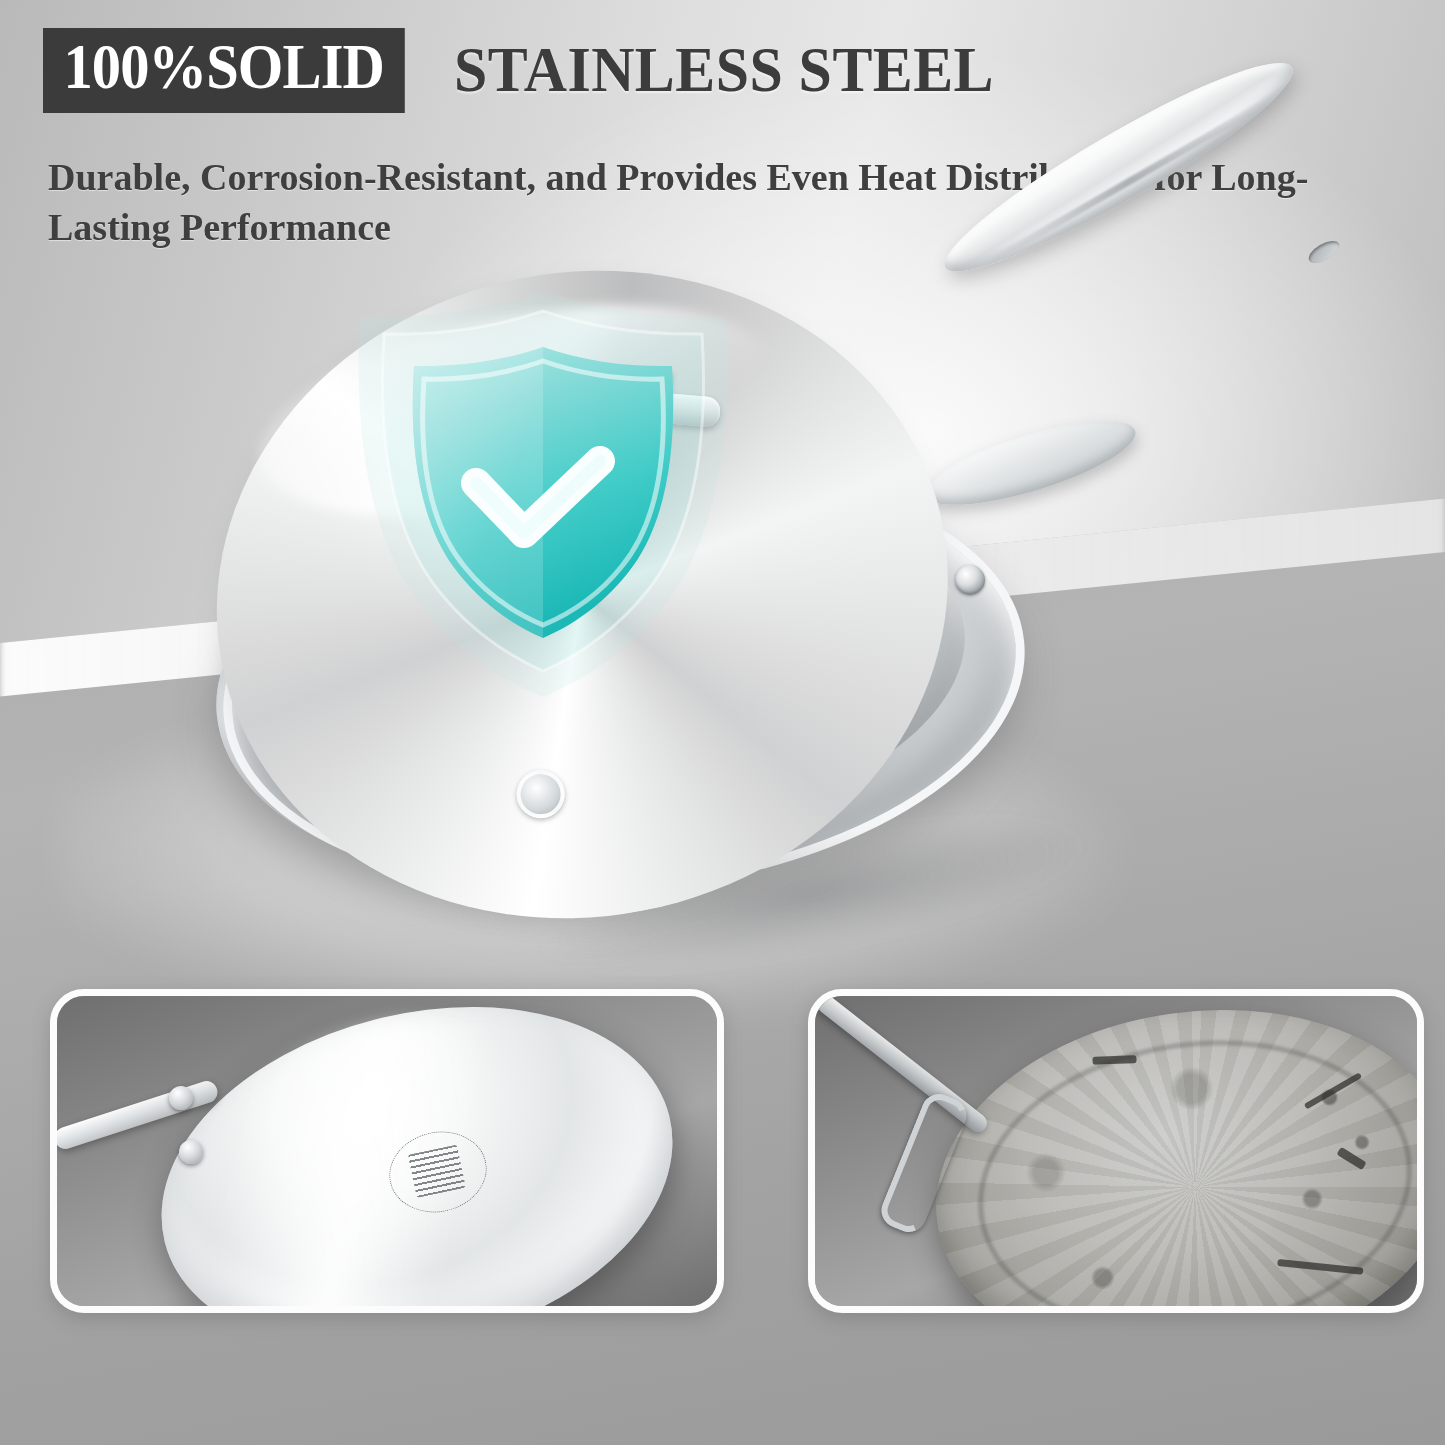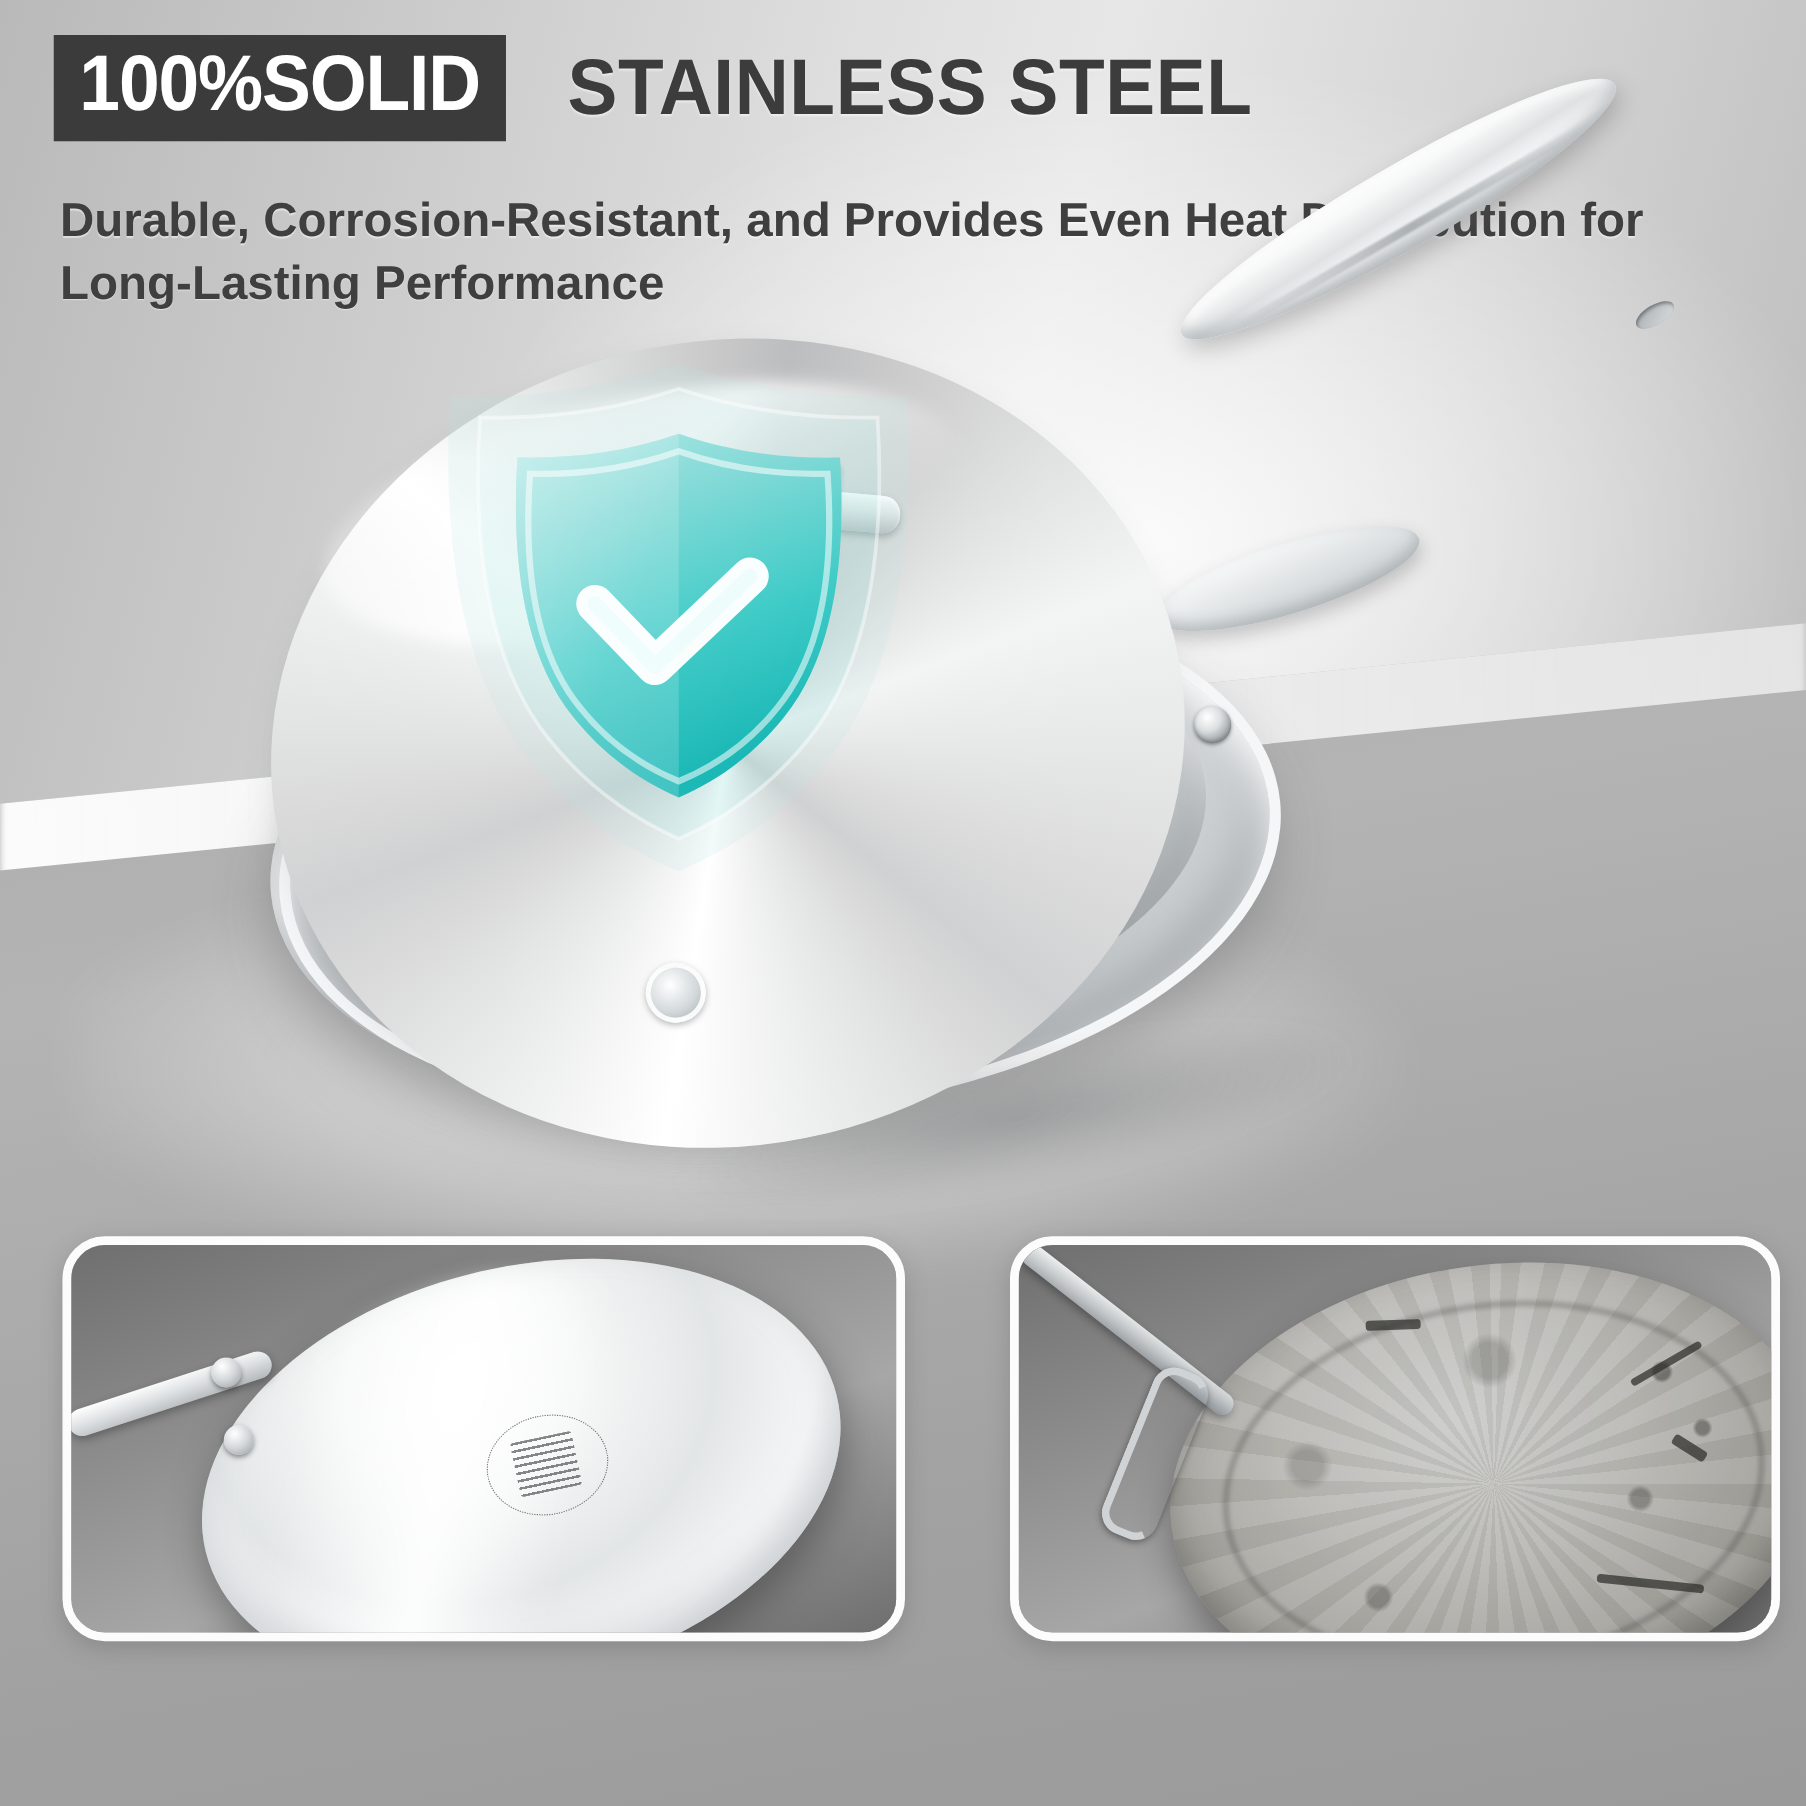--- a/index.html
+++ b/index.html
@@ -3,20 +3,21 @@
 <meta charset="utf-8">
 <style>
   html,body{margin:0;padding:0;background:#fff;}
   body{font-family:"Liberation Sans","DejaVu Sans",sans-serif;}
 
   #stage{
     position:relative;width:1445px;height:1445px;overflow:hidden;
     background:
       radial-gradient(ellipse 900px 620px at 64% 30%, rgba(255,255,255,.85) 0%, rgba(255,255,255,0) 62%),
       linear-gradient(104deg,#b9b9b9 0%,#c9c9c9 17%,#dedede 38%,#e7e7e7 50%,#d2d2d2 70%,#bdbdbd 88%,#b2b2b2 100%);
+    font-family: Liberation Serif, serif;
   }
 
   
   .floor{
     position:absolute;left:0;right:0;bottom:0;top:0;
     clip-path:polygon(0 44.5%, 100% 34.5%, 100% 100%, 0 100%);
     background:linear-gradient(170deg,#9d9d9d 0%,#a8a8a8 22%,#b4b4b4 48%,#a2a2a2 78%,#9a9a9a 100%);
   }
   .floor-glow{
     position:absolute;left:0;right:0;top:0;bottom:0;

